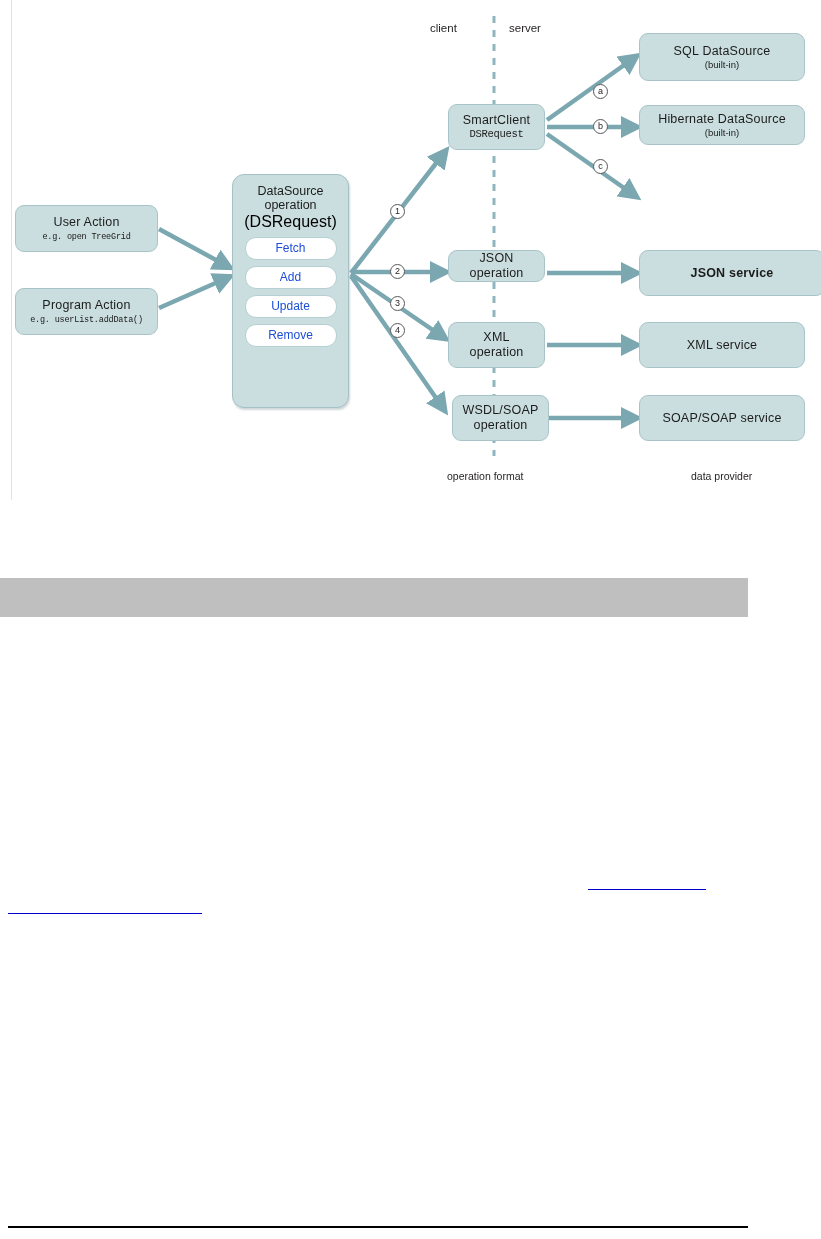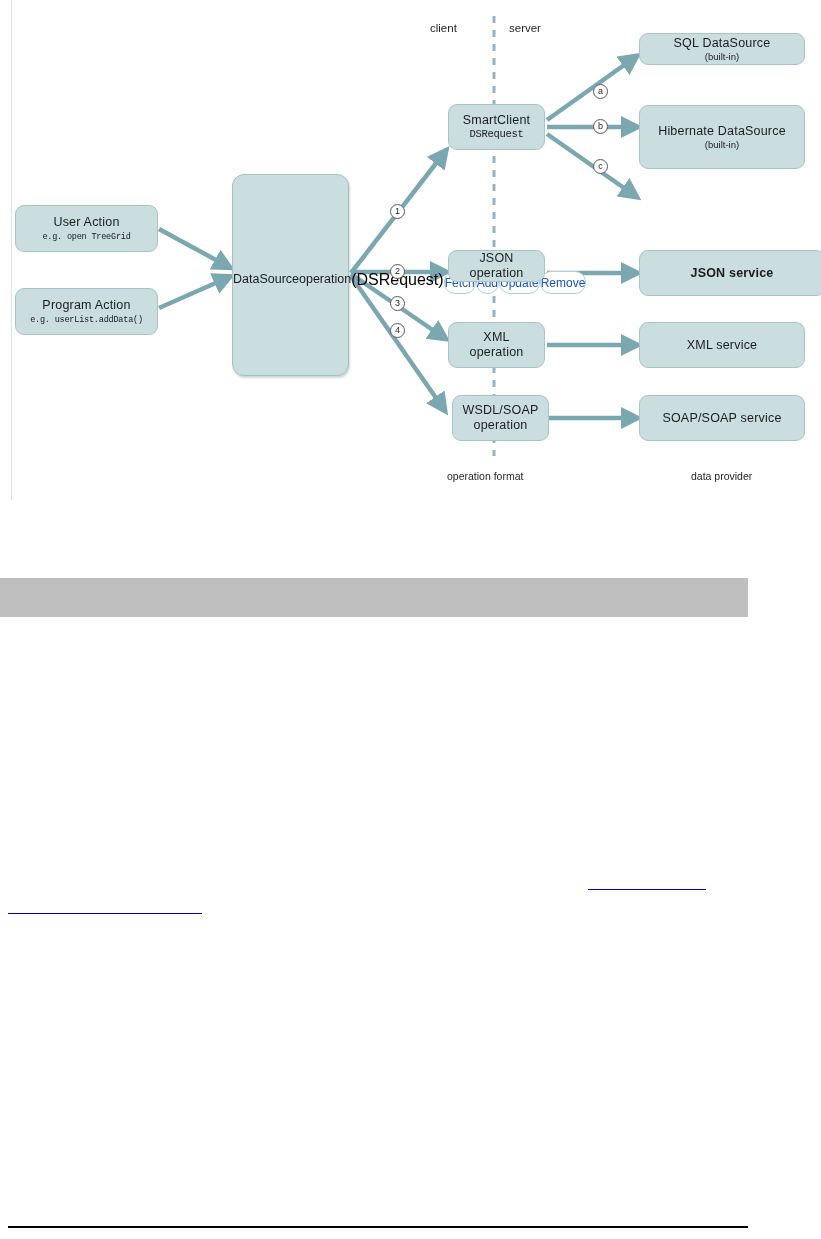--- a/index.html
+++ b/index.html
@@ -86,29 +86,29 @@
     color: #1c1c1c;
     letter-spacing: -.3px;
   }
 
   
   #ds-operation {
     position: absolute;
     left: 232px;
     top: 174px;
     width: 117px;
-    height: 202px;
+    height: 234px;
     box-sizing: border-box;
     background: #cbdedf;
     border: 1px solid #a5c1c5;
     border-radius: 12px;
     box-shadow: 1px 2px 2px rgba(120,140,145,.35);
     padding-top: 9px;
     display: flex;
-    flex-direction: row;
+    flex-direction: column;
     align-items: center;
   }
   #ds-operation .hdr {
     font-size: 12.5px;
     color: #1c1c1c;
     text-align: center;
     line-height: 1.15;
   }
   .pill {
     width: 90px;
@@ -257,26 +257,26 @@
     <div class="node" style="left:448px; top:322px; width:97px; height:46px;">
       <div class="t1">XML</div>
       <div class="t2">operation</div>
     </div>
 
     <div class="node" style="left:452px; top:395px; width:97px; height:46px;">
       <div class="t1">WSDL/SOAP</div>
       <div class="t2">operation</div>
     </div>
 
-    <div class="node" style="left:639px; top:33px; width:166px; height:32px;">
+    <div class="node" style="left:639px; top:33px; width:166px; height:48px;">
       <div class="t1">SQL DataSource</div>
       <div class="sub">(built-in)</div>
     </div>
 
-    <div class="node" style="left:639px; top:105px; width:166px; height:64px;">
+    <div class="node" style="left:639px; top:105px; width:166px; height:40px;">
       <div class="t1">Hibernate DataSource</div>
       <div class="sub">(built-in)</div>
     </div>
 
 
     <div class="node" style="left:639px; top:250px; width:186px; height:46px;font-weight:bold;">
       <div class="t1">JSON  service</div>
     </div>
 
     <div class="node" style="left:639px; top:322px; width:166px; height:46px;">

